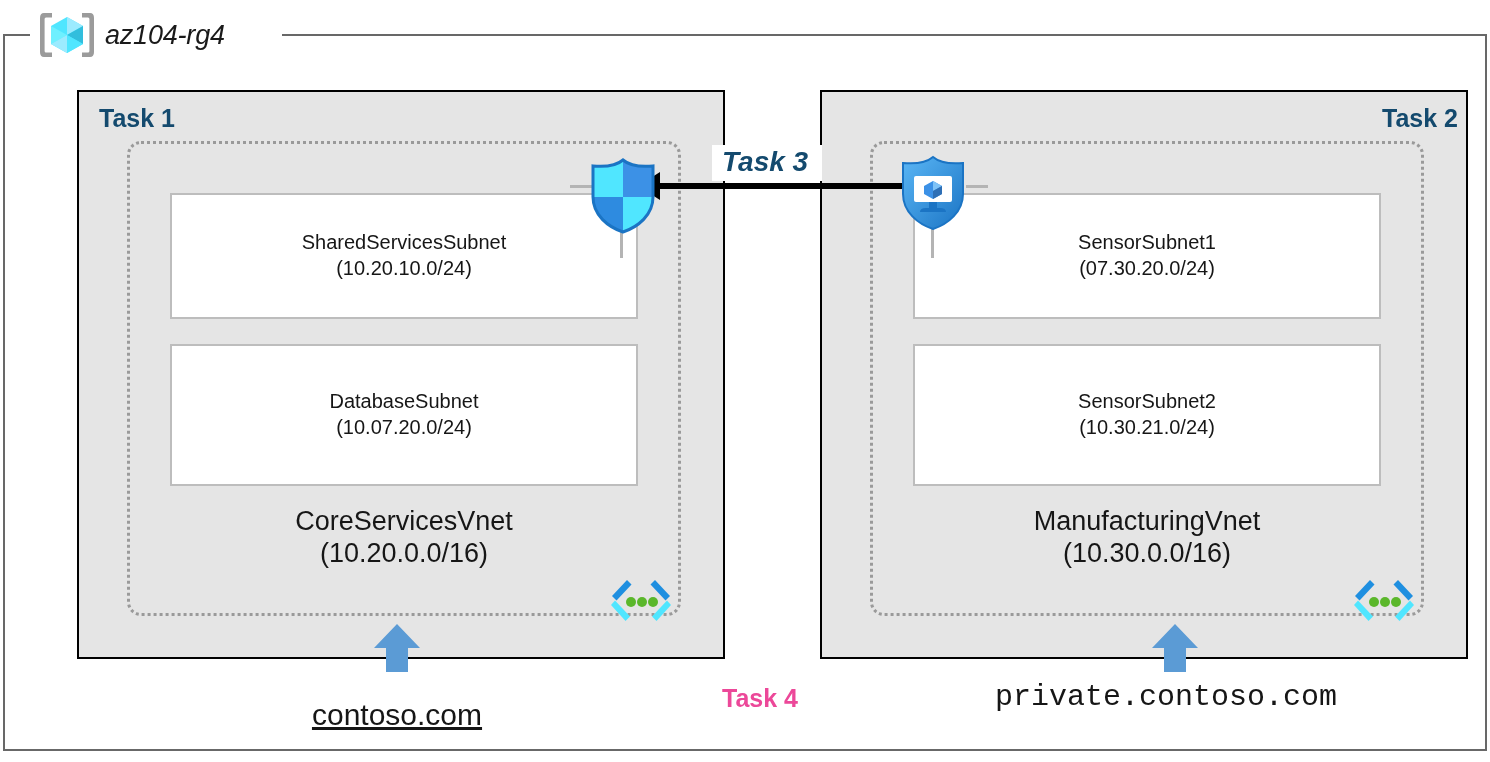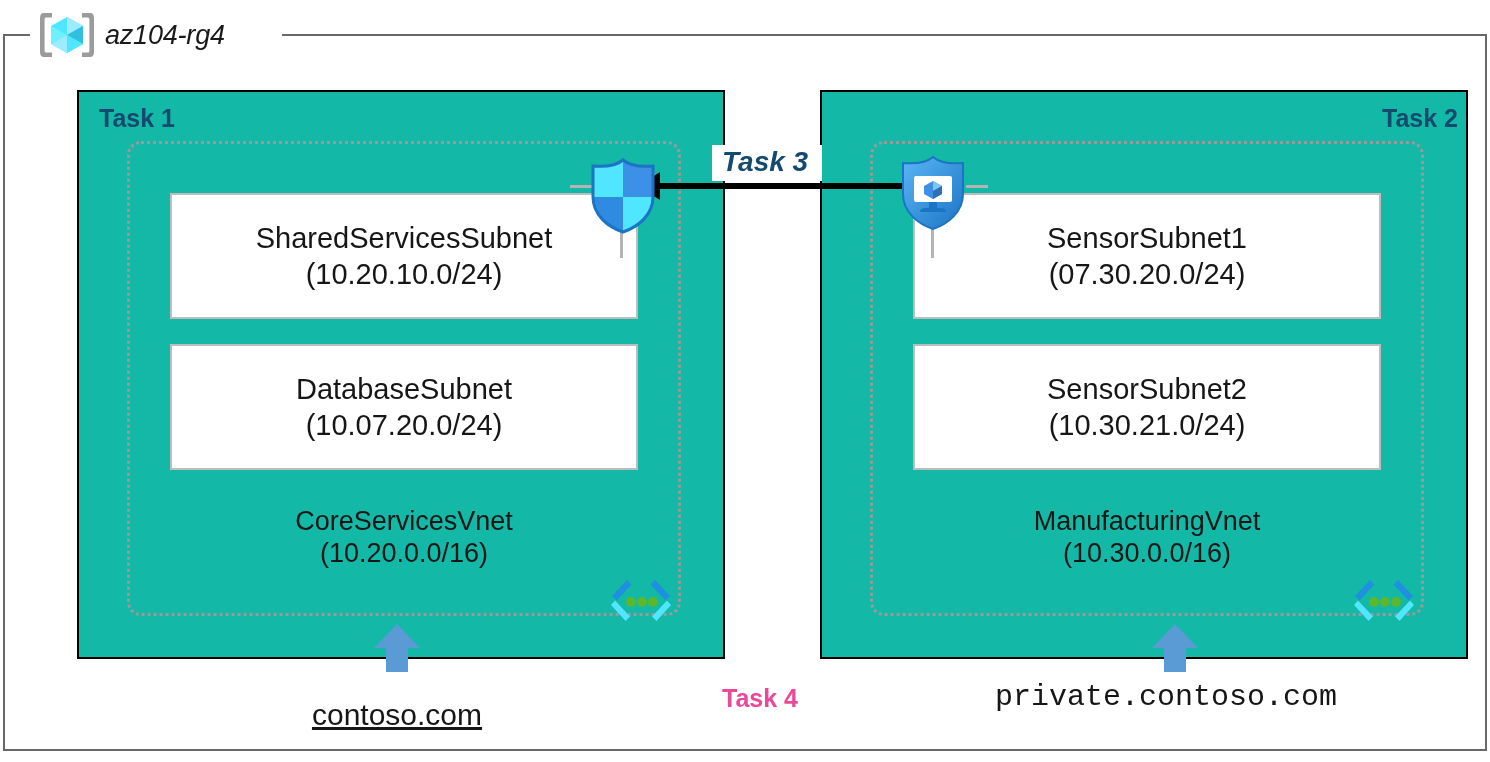--- a/index.html
+++ b/index.html
@@ -56,21 +56,21 @@
     font-size: 27px;
     color: #1a1a1a;
     font-family: "Liberation Sans", sans-serif;
     white-space: nowrap;
     letter-spacing: -0.2px;
   }
 
   
   .task-panel {
     position: absolute;
-    background: #14b8a6;
+    background: #e5e5e5;
     border: 2px solid #000000;
     box-sizing: border-box;
   }
   #panel-left  { left: 77px;  top: 90px; width: 648px; height: 569px; }
   #panel-right { left: 820px; top: 90px; width: 648px; height: 569px; }
 
   .task-label {
     position: absolute;
     top: 12px;
     font-size: 25px;
@@ -103,24 +103,24 @@
     border: 2px solid #bdbdbd;
     background: #ffffff;
     box-sizing: border-box;
     display: flex;
     flex-direction: column;
     align-items: center;
     justify-content: center;
     gap: 2px;
   }
   .subnet-1 { top: 49px;  height: 126px; }
-  .subnet-2 { top: 200px; height: 126px; }
+  .subnet-2 { top: 200px; height: 142px; }
 
   .sub-name, .sub-cidr {
-    font-size: 29px;
+    font-size: 20px;
     color: #161616;
     font-family: "Liberation Sans", sans-serif;
     line-height: 1.18;
     white-space: nowrap;
   }
 
   
   .vnet-caption {
     position: absolute;
     left: 0;

